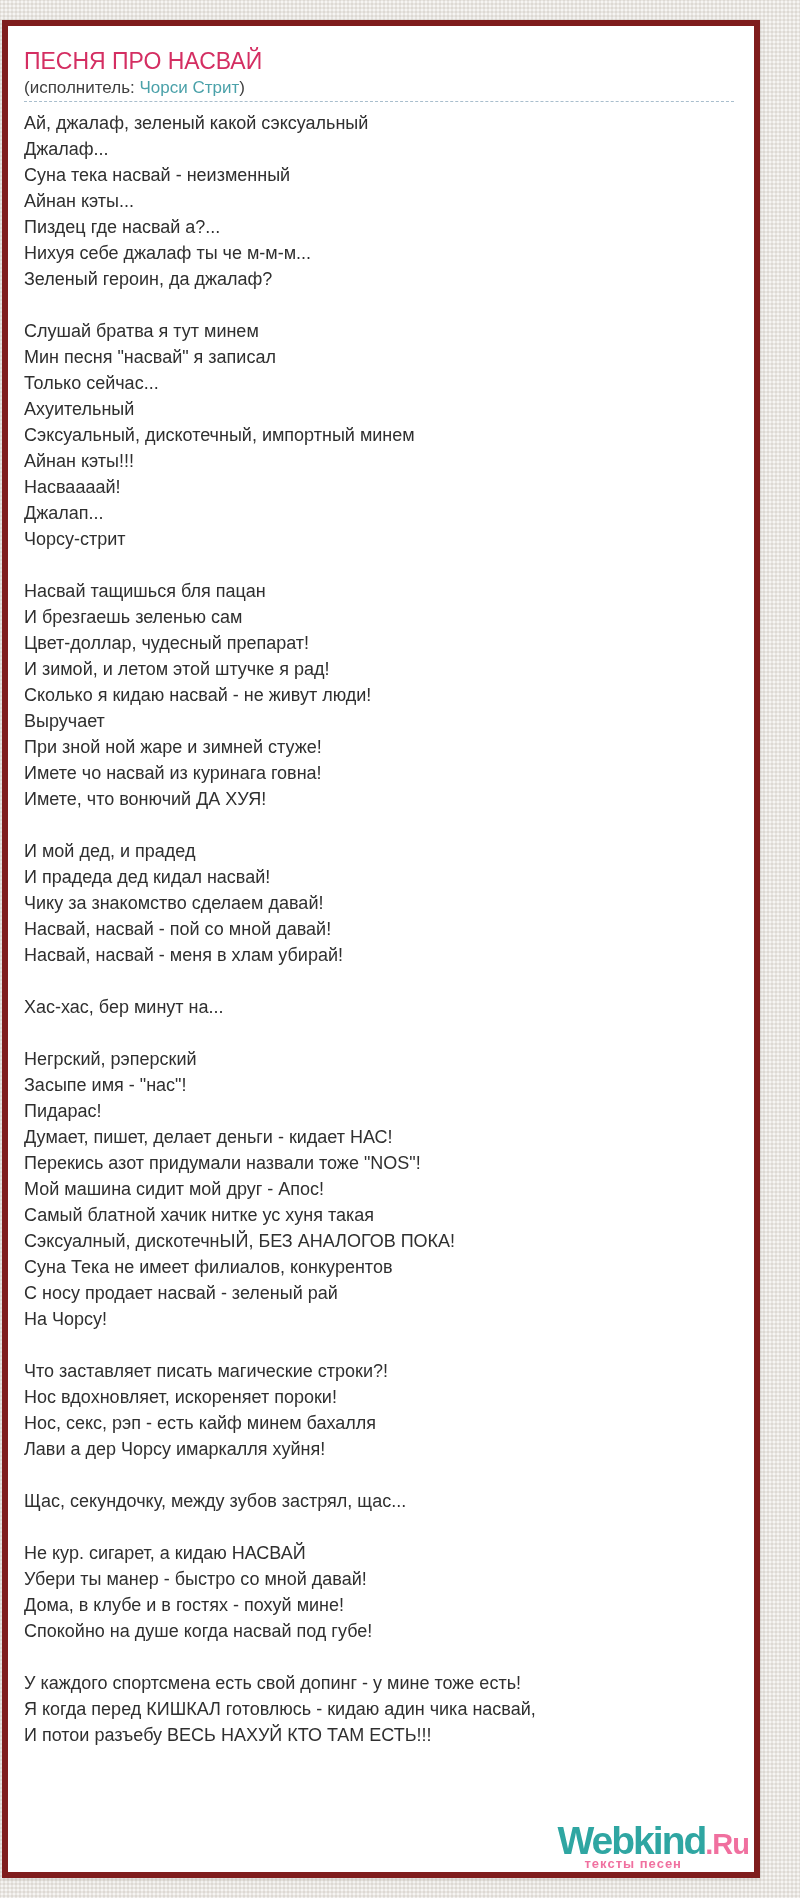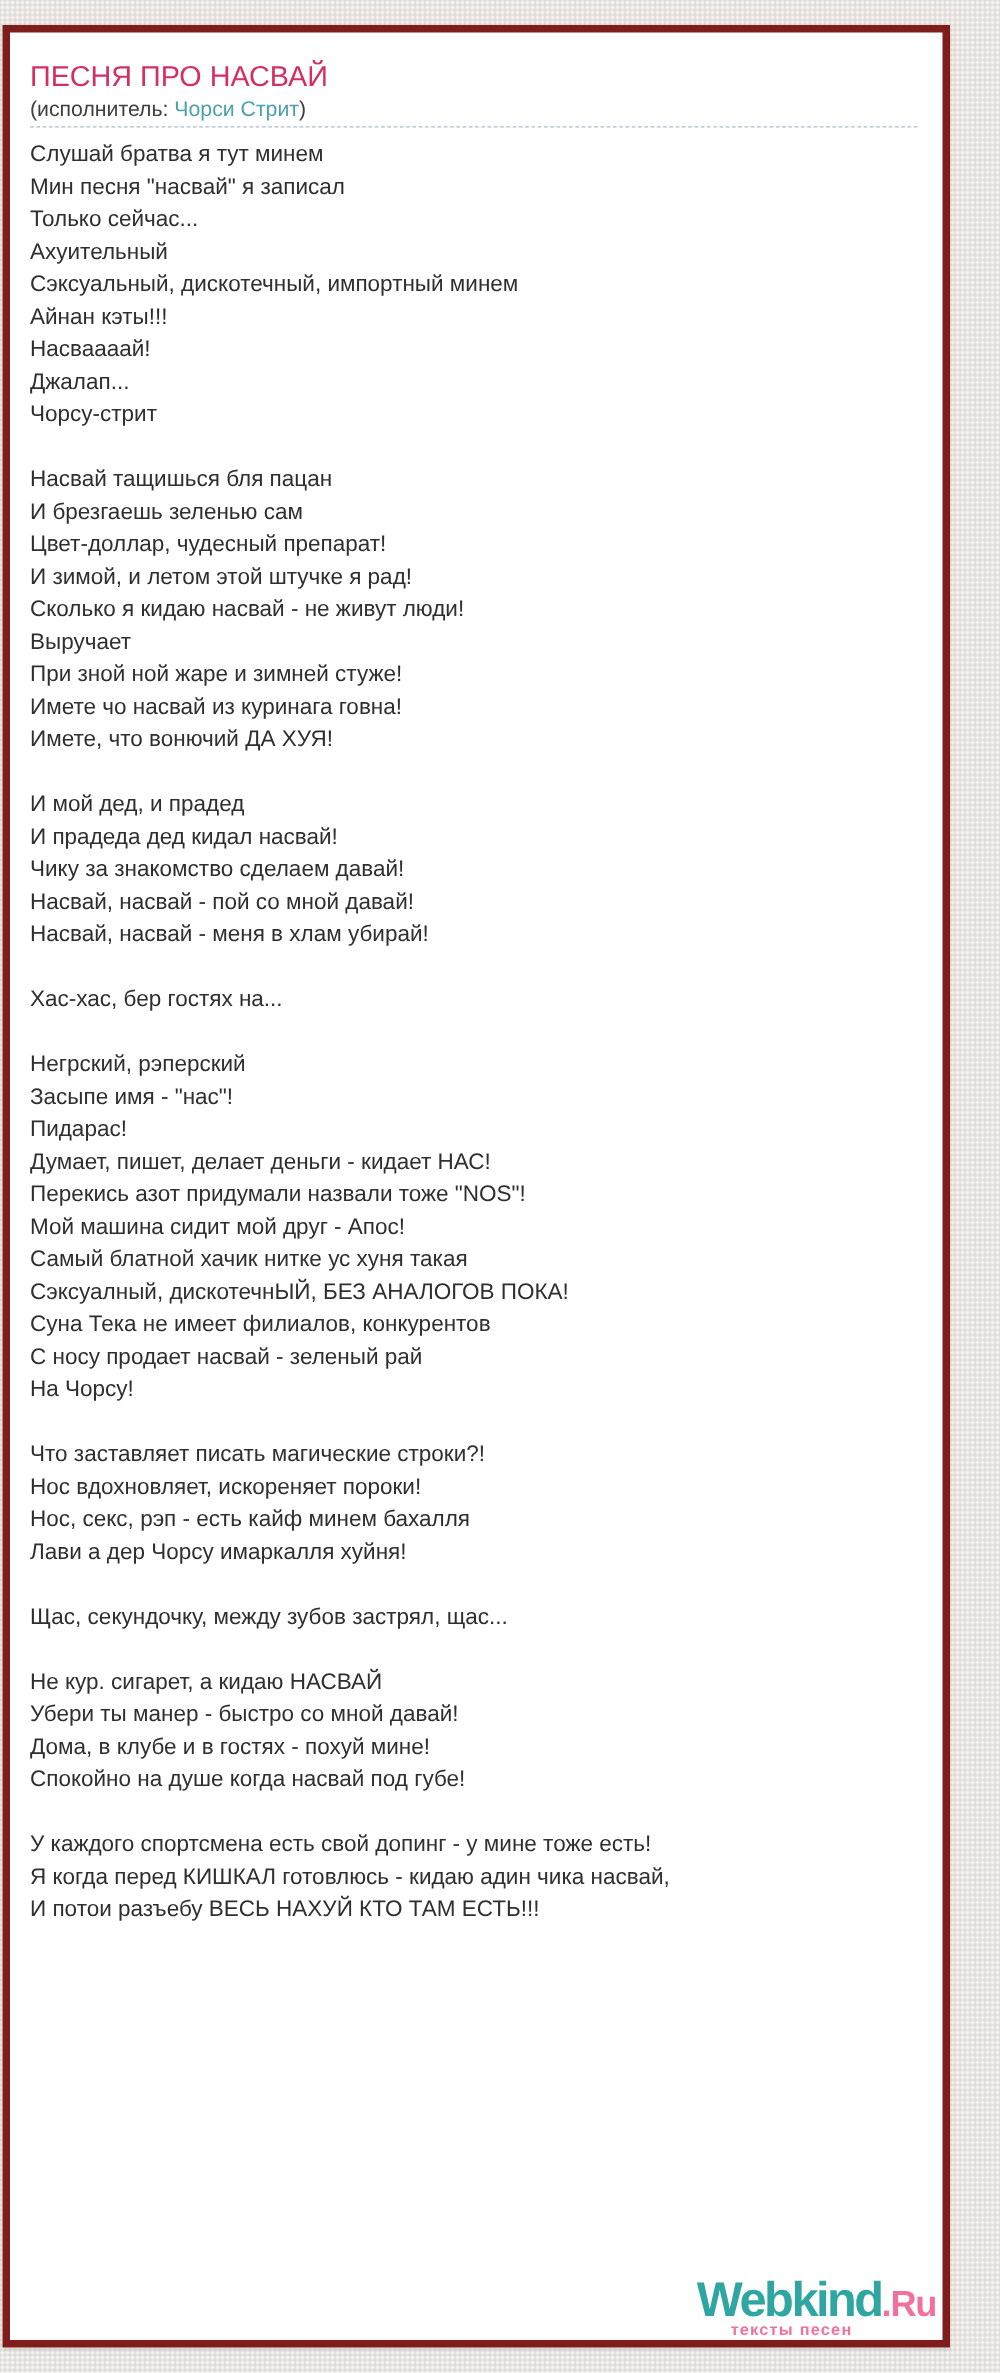--- a/index.html
+++ b/index.html
@@ -96,20 +96,27 @@
 </head>
 <body>
 
 <div class="card">
 
   <h1 class="song-title">ПЕСНЯ ПРО НАСВАЙ</h1>
 
   <div class="artist-line"><span>(исполнитель: </span><a href="#">Чорси Стрит</a><span>)</span></div>
 
   <div class="lyrics">
+      <p class="stanza">Ай, джалаф, зеленый какой сэксуальный
+Джалаф...
+Суна тека насвай - неизменный
+Айнан кэты...
+Пиздец где насвай а?...
+Нихуя себе джалаф ты че м-м-м...
+Зеленый героин, да джалаф?</p>
       <p class="stanza">Слушай братва я тут минем
 Мин песня "насвай" я записал
 Только сейчас...
 Ахуительный
 Сэксуальный, дискотечный, импортный минем
 Айнан кэты!!!
 Насваааай!
 Джалап...
 Чорсу-стрит</p>
       <p class="stanza">Насвай тащишься бля пацан
@@ -119,21 +126,21 @@
 Сколько я кидаю насвай - не живут люди!
 Выручает
 При зной ной жаре и зимней стуже!
 Имете чо насвай из куринага говна!
 Имете, что вонючий ДА ХУЯ!</p>
       <p class="stanza">И мой дед, и прадед
 И прадеда дед кидал насвай!
 Чику за знакомство сделаем давай!
 Насвай, насвай - пой со мной давай!
 Насвай, насвай - меня в хлам убирай!</p>
-      <p class="stanza">Хас-хас, бер гостях на...</p>
+      <p class="stanza">Хас-хас, бер минут на...</p>
       <p class="stanza">Негрский, рэперский
 Засыпе имя - "нас"!
 Пидарас!
 Думает, пишет, делает деньги - кидает НАС!
 Перекись азот придумали назвали тоже "NOS"!
 Мой машина сидит мой друг - Апос!
 Самый блатной хачик нитке ус хуня такая
 Сэксуалный, дискотечнЫЙ, БЕЗ АНАЛОГОВ ПОКА!
 Суна Тека не имеет филиалов, конкурентов
 С носу продает насвай - зеленый рай

